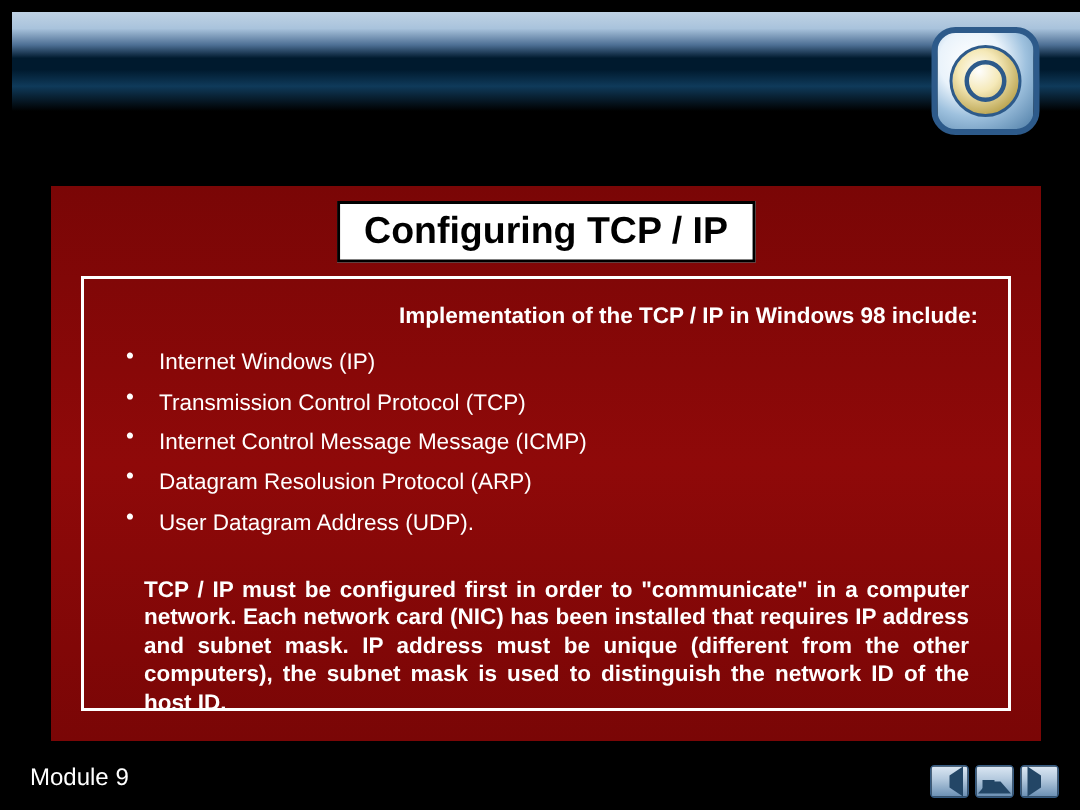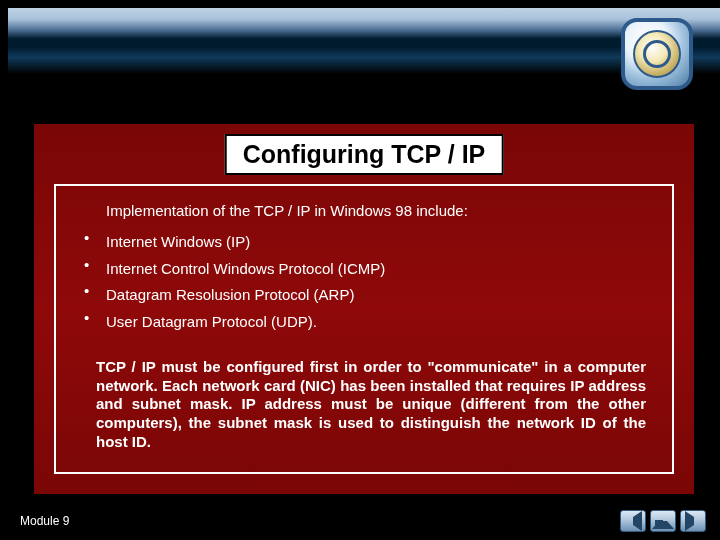--- a/index.html
+++ b/index.html
@@ -88,22 +88,22 @@
     left: 20px;
     width: 620px;
     height: 290px;
     border: 2px solid #fff;
     color: #fff;
     padding: 12px 16px 12px 16px;
     font-size: 15px;
     line-height: 1.25;
   }
   .lead {
-    margin-left: 30px;
-    font-weight: normal;
+    font-weight: bold;
+    text-align: right;
   }
   ul.protocols {
     list-style: none;
     margin-left: 30px;
   }
   ul.protocols li {
     position: relative;
     padding-left: 0;
   }
   ul.protocols li::before {
@@ -117,21 +117,21 @@
     margin-left: 20px;
     margin-right: 6px;
     text-align: justify;
     font-weight: bold;
   }
   .footer {
     position: absolute;
     bottom: 12px;
     left: 12px;
     color: #fff;
-    font-size: 12px;
+    font-size: 16px;
   }
   .nav {
     position: absolute;
     bottom: 8px;
     right: 14px;
     display: flex;
     gap: 4px;
   }
   .nav-btn {
     width: 26px;
@@ -181,23 +181,24 @@
   <div class="header-curve"></div>
 </div>
 
 <div class="content-area">
   <div class="title-box">Configuring TCP / IP</div>
 
   <div class="body-box">
     <div class="lead">Implementation of the TCP / IP in Windows 98 include:</div>
     <ul class="protocols">
       <li>Internet Windows (IP)</li>
-      <li>Internet Control Windows Protocol (ICMP)</li>
+      <li>Transmission Control Protocol (TCP)</li>
+      <li>Internet Control Message Message (ICMP)</li>
       <li>Datagram Resolusion Protocol (ARP)</li>
-      <li>User Datagram Protocol (UDP).</li>
+      <li>User Datagram Address (UDP).</li>
     </ul>
     <div class="para">TCP / IP must be configured first in order to "communicate" in a computer network. Each network card (NIC) has been installed that requires IP address and subnet mask. IP address must be unique (different from the other computers), the subnet mask is used to distinguish the network ID of the host ID.</div>
   </div>
 </div>
 
 <div class="footer">Module  9</div>
 
 <div class="nav">
   <div class="nav-btn" title="previous">
     <div class="tri-left"></div>

